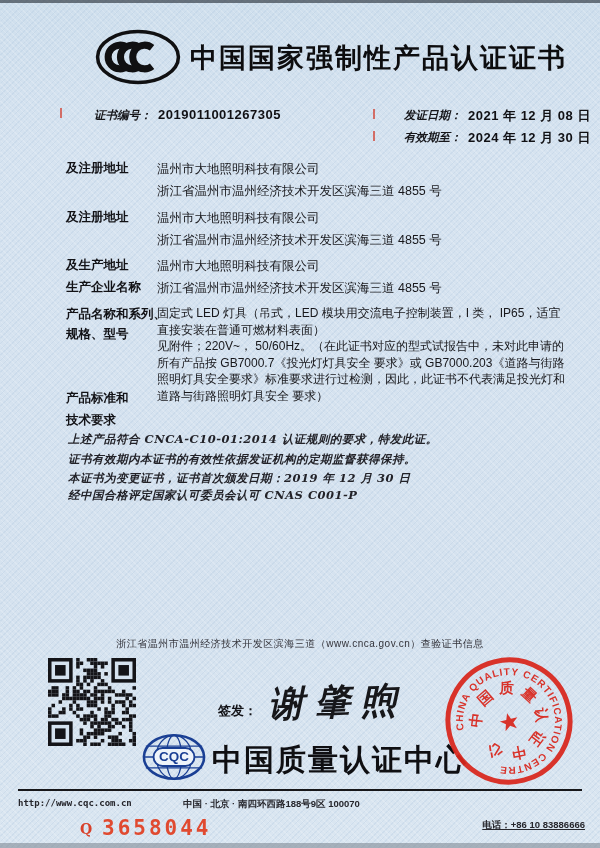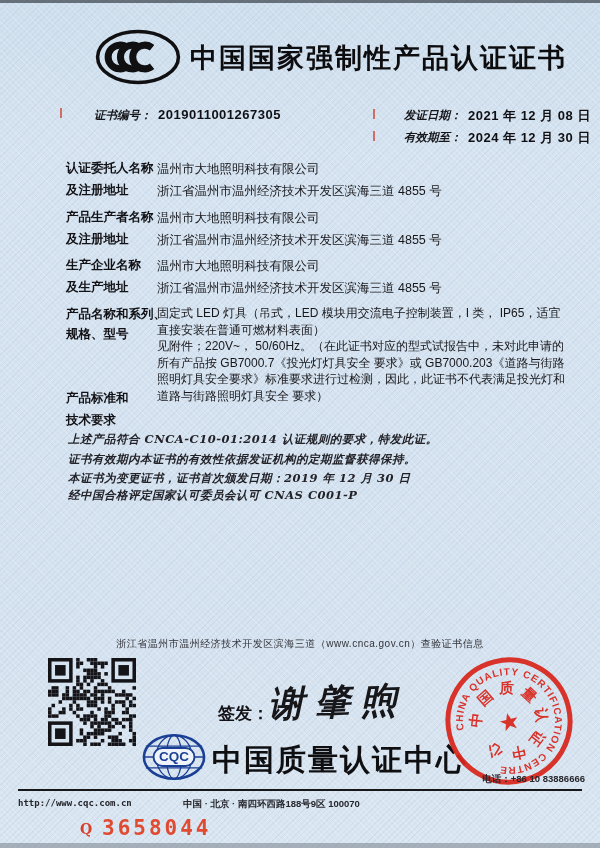--- a/index.html
+++ b/index.html
@@ -19,21 +19,21 @@
   
   .metaLabel{font-family:"DejaVu Serif", serif;font-weight:bold;font-style:italic;font-size:11.5px;color:#16161a;}
   .metaVal{font-size:13px;font-weight:bold;color:#101014;letter-spacing:.5px;}
   .redtick{position:absolute;width:2px;height:10px;background:#d23c2c;opacity:.7;}
   
   .fLabel{font-size:12.5px;font-weight:bold;color:#121216;line-height:22px;}
   .fVal{font-size:12.5px;color:#17171b;line-height:20px;}
   
   .note{font-family:"DejaVu Serif", serif;font-style:italic;font-size:11.5px;font-weight:bold;color:#222228;letter-spacing:.5px;}
   .verify{font-size:10px;color:#33333a;letter-spacing:.5px;}
-  .sigLabel{font-family:"DejaVu Serif", serif;font-weight:bold;font-size:17px;color:#121216;text-align:center;}
+  .sigLabel{font-family:"DejaVu Serif", serif;font-weight:bold;font-size:13px;color:#121216;text-align:center;}
   .signature{font-family:"DejaVu Serif", serif;font-style:italic;font-weight:bold;font-size:36px;color:#17171a;letter-spacing:10px;transform:rotate(-2deg);}
   .issuerName{font-size:30px;font-weight:bold;color:#0f0f12;letter-spacing:2px;}
   .footer{font-size:9.5px;font-weight:bold;color:#26262c;}
   .serialQ{font-family:"DejaVu Serif", serif;font-size:14px;color:#d8402a;font-weight:bold;}
   .serialNum{font-family:"DejaVu Sans Mono", monospace;font-size:21px;font-weight:bold;color:#e04a30;letter-spacing:3px;}
   .rule{position:absolute;background:#17171a;}
 </style>
 </head>
 <body>
 
@@ -53,40 +53,38 @@
   <span class="abs metaLabel" style="left:94px;top:108px;">证书编号：</span>
   <span class="abs metaVal" style="left:158px;top:107px;">2019011001267305</span>
   <div class="redtick" style="left:373px;top:109px;"></div>
   <span class="abs metaLabel" style="left:404px;top:108px;">发证日期：</span>
   <span class="abs metaVal" style="left:468px;top:107px;">2021 年 12 月 08 日</span>
   <div class="redtick" style="left:373px;top:131px;"></div>
   <span class="abs metaLabel" style="left:404px;top:130px;">有效期至：</span>
   <span class="abs metaVal" style="left:468px;top:129px;">2024 年 12 月 30 日</span>
 
   <div class="abs fLabel" style="left:66px;top:157px;width:150px;">
-    <div>认证委托人名称</div>
     <div>及注册地址</div>
   </div>
   <div class="abs fVal" style="left:157px;top:158px;width:410px;line-height:22px;">
     <div>温州市大地照明科技有限公司</div>
     <div>浙江省温州市温州经济技术开发区滨海三道 4855 号</div>
   </div>
 
   <div class="abs fLabel" style="left:66px;top:206px;width:150px;">
-    <div>产品生产者名称</div>
     <div>及注册地址</div>
   </div>
   <div class="abs fVal" style="left:157px;top:207px;width:410px;line-height:22px;">
     <div>温州市大地照明科技有限公司</div>
     <div>浙江省温州市温州经济技术开发区滨海三道 4855 号</div>
   </div>
 
   <div class="abs fLabel" style="left:66px;top:254px;width:150px;">
+    <div>及生产地址</div>
     <div>生产企业名称</div>
-    <div>及生产地址</div>
   </div>
   <div class="abs fVal" style="left:157px;top:255px;width:410px;line-height:22px;">
     <div>温州市大地照明科技有限公司</div>
     <div>浙江省温州市温州经济技术开发区滨海三道 4855 号</div>
   </div>
 
   <div class="abs fLabel" style="left:66px;top:304px;width:160px;line-height:20px;">
     <div>产品名称和系列、</div>
     <div>规格、型号</div>
   </div>
@@ -362,18 +360,18 @@
       <text font-family="Liberation Sans, sans-serif" font-size="14.5" font-weight="bold" fill="#d9261c" letter-spacing="6">
         <textPath href="#sealInnerPath" startOffset="0">中国质量认证中心</textPath>
       </text>
       <polygon points="66,58 68.4,64.4 75,64.4 69.8,68.4 71.8,75 66,71 60.2,75 62.2,68.4 57,64.4 63.6,64.4" fill="#d9261c"></polygon>
     </svg>
   </div>
 
   <div class="rule" style="left:18px;top:789px;width:564px;height:2px;"></div>
   <div class="abs footer" style="left:18px;top:798px;font-family:'DejaVu Sans Mono', monospace;font-size:9px;">http://www.cqc.com.cn</div>
   <div class="abs footer" style="left:183px;top:798px;">中国 · 北京 · 南四环西路188号9区    100070</div>
-  <div class="abs footer" style="left:445px;top:773px;width:140px;text-align:right;">电话：+86 10 83886666</div>
+  <div class="abs footer" style="left:445px;top:819px;width:140px;text-align:right;text-decoration:underline;">电话：+86 10 83886666</div>
 
   <span class="abs serialQ" style="left:80px;top:821px;">Q</span>
   <span class="abs serialNum" style="left:102px;top:816px;">3658044</span>
 
 </div>
 
 </body></html>

